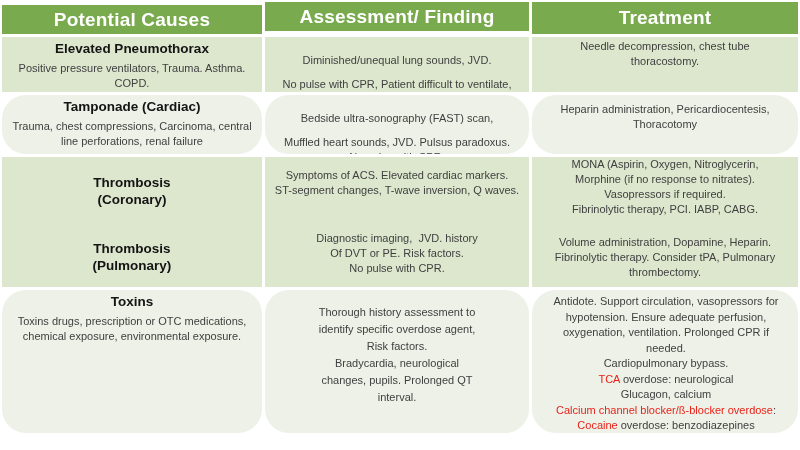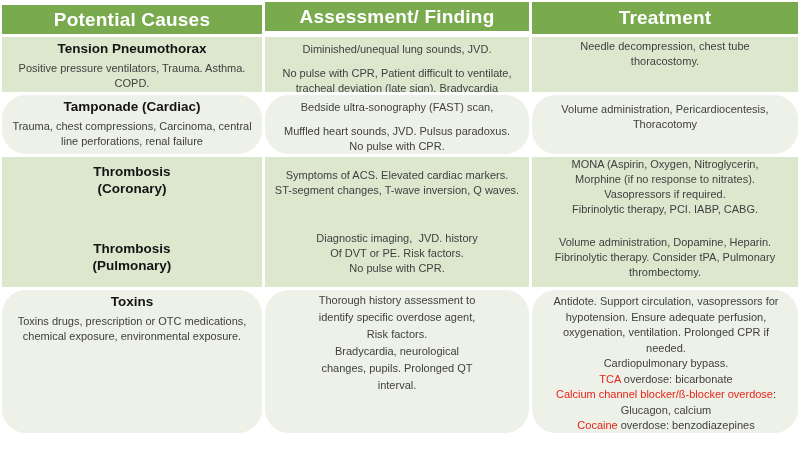--- a/index.html
+++ b/index.html
@@ -29,48 +29,48 @@
     box-sizing:border-box;
   }
   .g {background:var(--row-green,#dce7ce);}
   .l {background:var(--row-light,#edf1e7);border-radius:24px;}
   .body-text {white-space:pre-wrap;}
   .row-title {
     font-weight:bold; color:var(--title-text,#141414);
     font-size:13.5px; line-height:17px; white-space:pre-line; padding-top:3px;
   }
   .row-title + .body-text {margin-top:4px;}
-  .pad-top {padding-top:5px;}
+  .pad-top {padding-top:16px;}
   .para + .para {margin-top:9px;}
   .split {display:flex; flex-direction:column; justify-content:space-between;}
-  .split.sp-cause  {padding:3px 0 13px;}
+  .split.sp-cause  {padding:14px 0 13px;}
   .split.sp-assess {padding:11px 0 11px;}
   .split.sp-treat  {padding:0 0 7px;}
-  .toxins-assess {padding-top:2px; line-height:17px;}
+  .toxins-assess {padding-top:14px; line-height:17px;}
   .toxins-treat {text-align:center; padding:4px 6px 0 8px; line-height:15.5px;}
   .red {color:var(--red-text,#e8231a);}
 </style>
 </head>
 <body>
 
 <div class="slide">
   <div class="grid">
 
     <div class="hcell">
       <div class="hblock offset-top">Potential Causes</div>
     </div>
     <div class="hcell">
       <div class="hblock short">Assessment/ Finding</div>
     </div>
     <div class="hcell">
       <div class="hblock">Treatment</div>
     </div>
 
     <div class="cell g">
-      <div class="row-title">Tension Pneumothorax</div>
+      <div class="row-title">Elevated Pneumothorax</div>
       <div class="body-text">Positive pressure ventilators, Trauma. Asthma.
 COPD.</div>
     </div>
     <div class="cell g pad-top">
       <div class="body-text para">Diminished/unequal lung sounds, JVD.</div>
       <div class="body-text para">No pulse with CPR, Patient difficult to ventilate,
 tracheal deviation (late sign). Bradycardia</div>
     </div>
     <div class="cell g" style="padding-top:2px;">
       <div class="body-text">Needle decompression, chest tube
@@ -81,21 +81,21 @@
       <div class="row-title">Tamponade (Cardiac)</div>
       <div class="body-text">Trauma, chest compressions, Carcinoma, central
 line perforations, renal failure</div>
     </div>
     <div class="cell l pad-top">
       <div class="body-text para">Bedside ultra-sonography (FAST) scan,</div>
       <div class="body-text para">Muffled heart sounds, JVD. Pulsus paradoxus.
 No pulse with CPR.</div>
     </div>
     <div class="cell l" style="padding-top:7px;">
-      <div class="body-text">Volume administration, Pericardiocentesis,
+      <div class="body-text">Heparin administration, Pericardiocentesis,
 Thoracotomy</div>
     </div>
 
     <div class="cell g split sp-cause">
       <div class="row-title">Thrombosis
 (Coronary)</div>
       <div class="row-title">Thrombosis
 (Pulmonary)</div>
     </div>
     <div class="cell g split sp-assess">
@@ -127,20 +127,20 @@
 Bradycardia, neurological
 changes, pupils. Prolonged QT
 interval.</div>
     </div>
     <div class="cell l toxins-treat">
       <div class="body-text">Antidote. Support circulation, vasopressors for
 hypotension. Ensure adequate perfusion,
 oxygenation, ventilation. Prolonged CPR if
 needed.
 Cardiopulmonary bypass.</div>
-      <div class="body-text"><span class="red">TCA</span><span> overdose: bicarbonate</span></div>
+      <div class="body-text"><span class="red">TCA</span><span> overdose: neurological</span></div>
+      <div class="body-text">Glucagon, calcium</div>
       <div class="body-text"><span class="red">Calcium channel blocker/ß-blocker overdose</span><span>:</span></div>
-      <div class="body-text">Glucagon, calcium</div>
       <div class="body-text"><span class="red">Cocaine</span><span> overdose: benzodiazepines</span></div>
     </div>
 
   </div>
 </div>
 
 </body></html>

